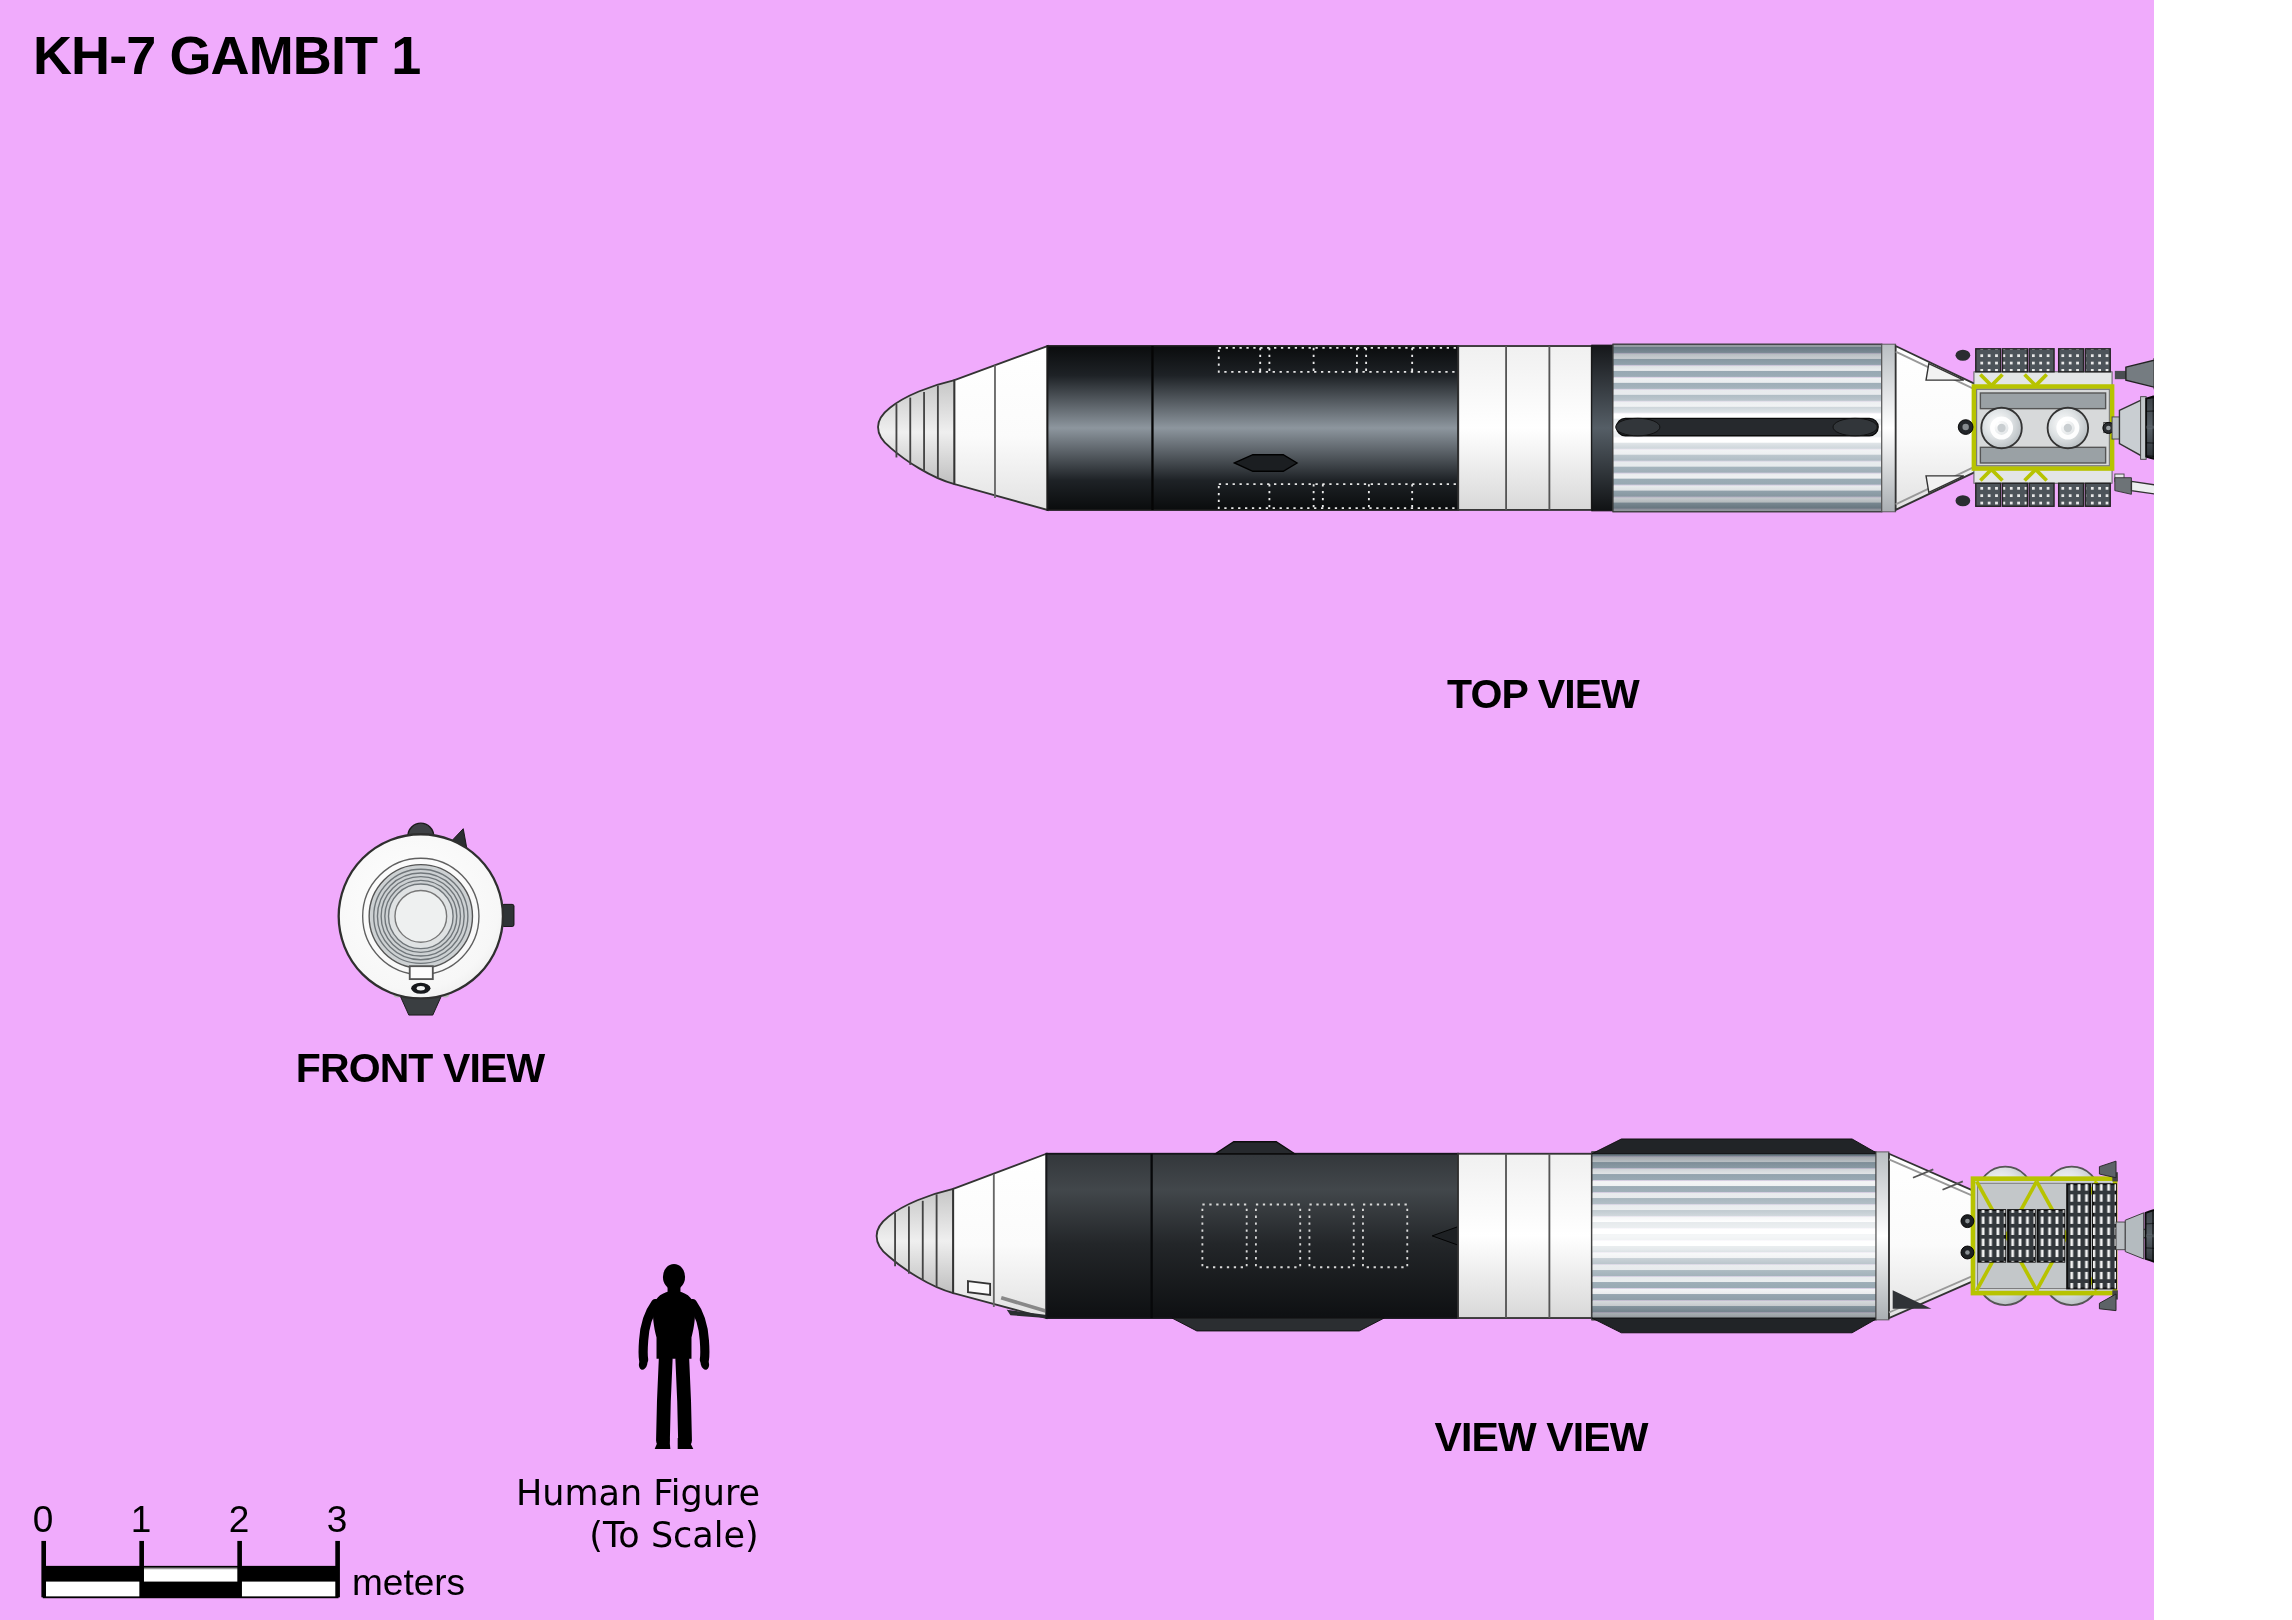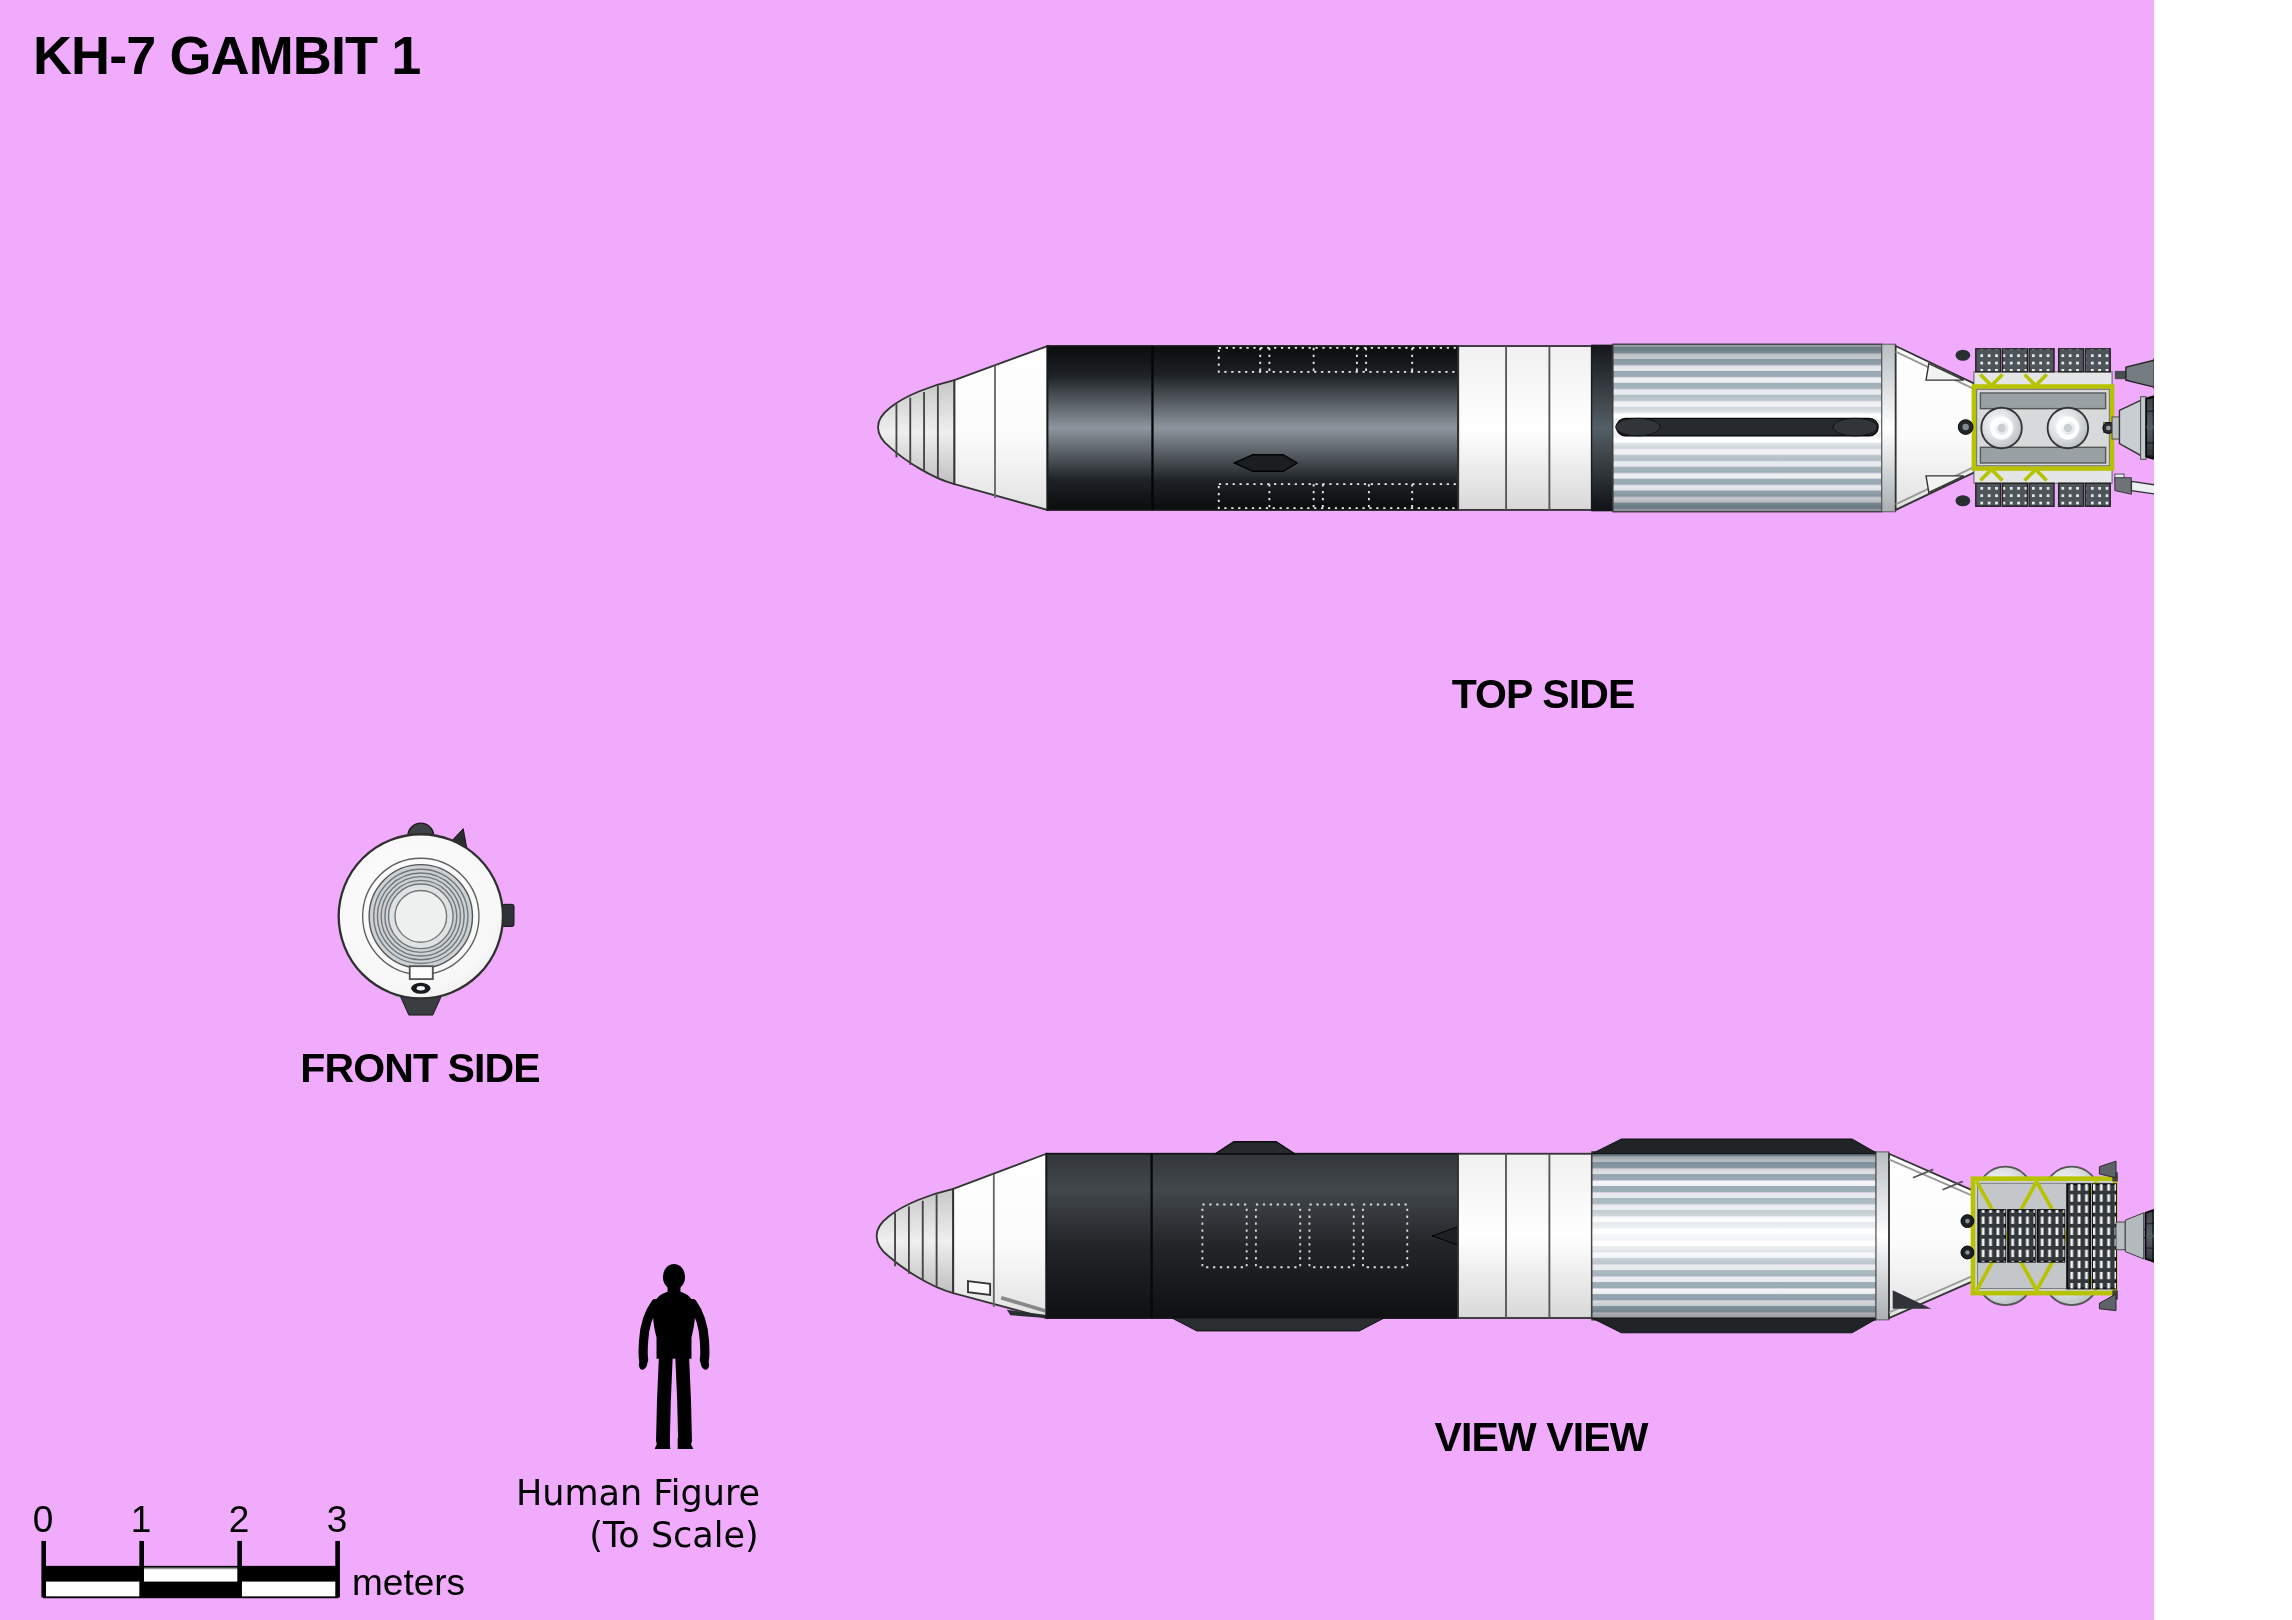--- a/index.html
+++ b/index.html
@@ -226,21 +226,21 @@
         <rect x="1390" y="38" width="4" height="34" fill="#333"></rect>
       </g>
       <g>
         <rect x="1348" y="164" width="10" height="8" fill="#e8eaeb" stroke="#444"></rect>
         <polygon points="1348,168 1366,168 1366,186 1348,182" fill="#6d7377" stroke="#333"></polygon>
         <polygon points="1366,172 1448,184 1448,194 1366,182" fill="#eceeef" stroke="#333" stroke-width="1.5"></polygon>
       </g>
     </g>
   </svg>
 
-  <div class="view-label" style="left:1543px;top:671px">TOP SIDE</div>
+  <div class="view-label" style="left:1543px;top:671px">TOP VIEW</div>
 
   <svg style="left:323px;top:812px" width="203" height="217" viewBox="0 0 220 235">
     <defs>
       <radialGradient id="fvOuter" cx="0.45" cy="0.42" r="0.75">
         <stop offset="0" stop-color="#ffffff"></stop>
           <stop offset="0.7" stop-color="#f7f7f7"></stop>
         <stop offset="1" stop-color="#e3e3e3"></stop>
       </radialGradient>
     </defs>
     <path d="M92,26 a14,14 0 0 1 28,0 v8 h-28 z" fill="#3f4246" stroke="#1a1a1a" stroke-width="1.5"></path>
@@ -262,21 +262,21 @@
       <circle cx="106" cy="113" r="35" fill="#dfe2e3" stroke="#70767a" stroke-width="1.5"></circle>
       <circle cx="106" cy="113" r="28" fill="#eef0f0" stroke="#777" stroke-width="1.5"></circle>
     </g>
     <rect x="94" y="167" width="25" height="14" fill="#fcfcfc" stroke="#555" stroke-width="2"></rect>
     <g>
       <ellipse cx="106" cy="191" rx="10.5" ry="6" fill="#17191c"></ellipse>
       <ellipse cx="106" cy="191" rx="4.5" ry="2.4" fill="#f2f3f3"></ellipse>
     </g>
   </svg>
 
-  <div class="view-label" style="left:420px;top:1045px">FRONT SIDE</div>
+  <div class="view-label" style="left:420px;top:1045px">FRONT VIEW</div>
 
   <svg style="left:872px;top:1126px" width="1352" height="217" viewBox="0 0 1465 235">
     <defs>
       <linearGradient id="svBody" x1="0" y1="0" x2="0" y2="1">
         <stop offset="0" stop-color="#33373b"></stop>
           <stop offset="0.22" stop-color="#42474b"></stop>
         <stop offset="0.55" stop-color="#232629"></stop>
           <stop offset="1" stop-color="#0e1012"></stop>
       </linearGradient>
       <pattern id="svLouver" patternUnits="userSpaceOnUse" width="8" height="12">

